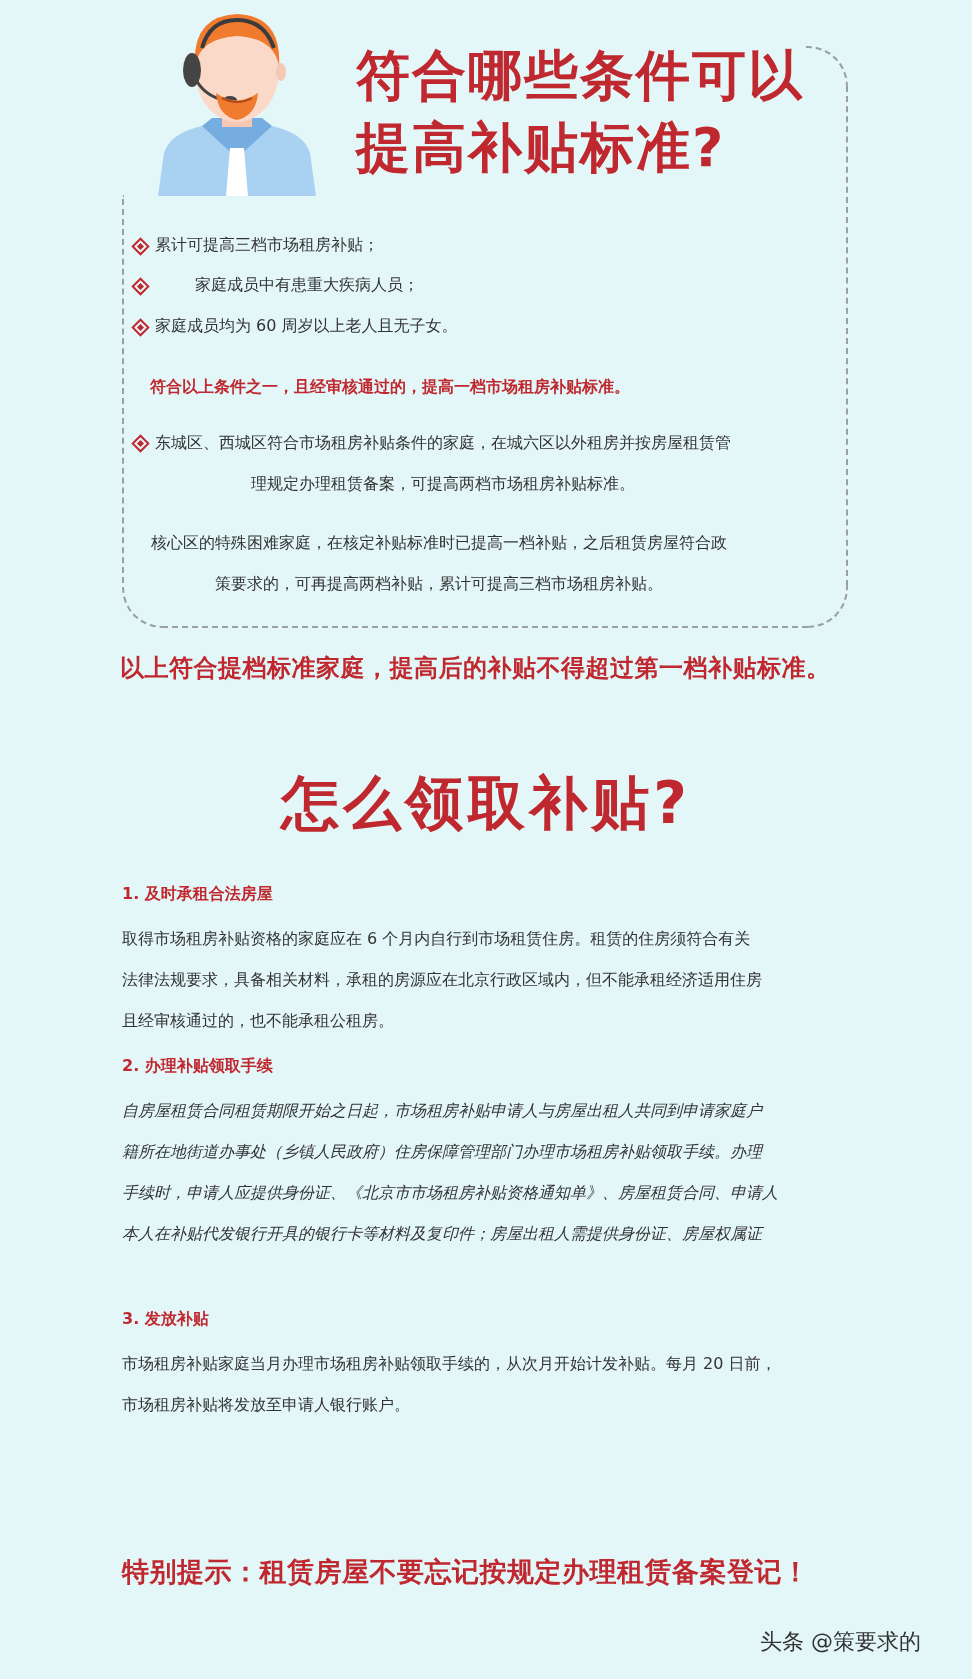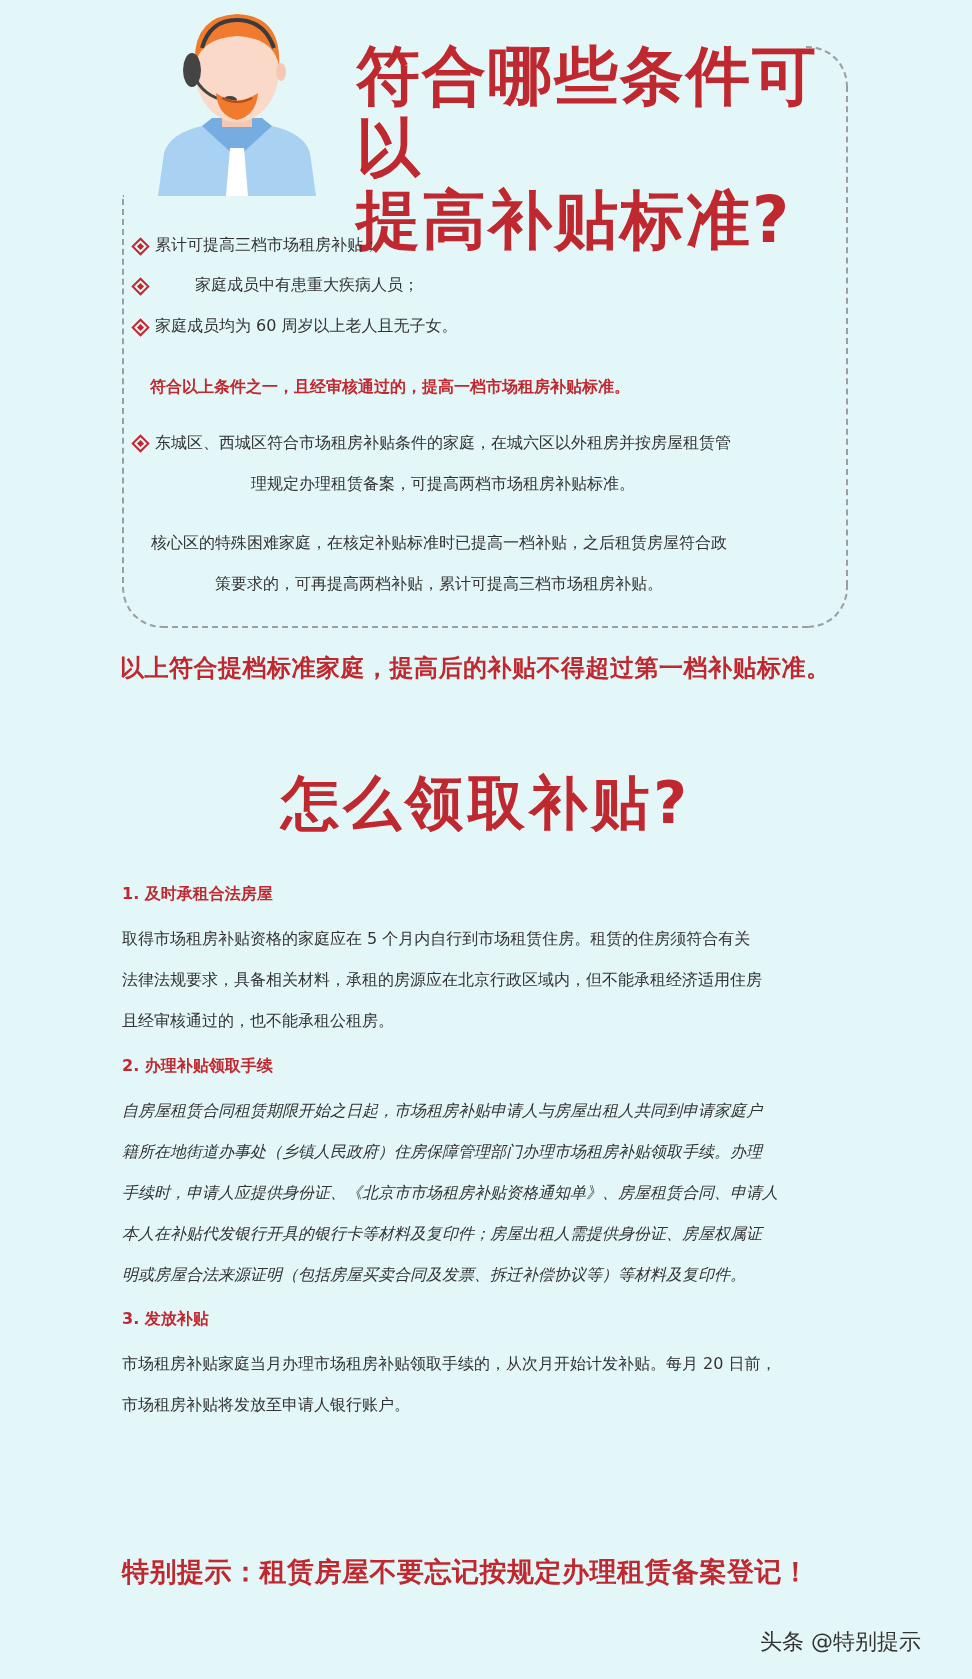--- a/index.html
+++ b/index.html
@@ -16,21 +16,21 @@
     border-left:2px dashed #9a9fa3; border-bottom:2px dashed #9a9fa3;
     border-bottom-left-radius:40px; box-sizing:border-box;
   }
   .card-top {
     position:absolute; left:806px; top:46px; width:42px; height:42px;
     border-top:2px dashed #9a9fa3; border-right:2px dashed #9a9fa3;
     border-top-right-radius:40px; box-sizing:border-box;
   }
   .title1 {
     position:absolute; left:356px; top:40px; width:480px;
-    font-size:64px; font-weight:bold; line-height:72px; letter-spacing:2px;
+    font-size:54px; font-weight:bold; line-height:72px; letter-spacing:2px;
   }
   .bullet {
     position:absolute; left:132px; font-size:16px; line-height:24px; color:#333;
     display:flex; align-items:flex-start;
   }
   .diamond {
     display:inline-block; width:9px; height:9px; margin:7px 8px 0 2px;
     border:2px solid #c0282f; transform:rotate(45deg); position:relative; flex-shrink:0;
   }
   .diamond::after {
@@ -104,35 +104,34 @@
   <div>核心区的特殊困难家庭，在核定补贴标准时已提高一档补贴，之后租赁房屋符合政</div>
   <div>策要求的，可再提高两档补贴，累计可提高三档市场租房补贴。</div>
 </div>
 
 <div class="big-note red">以上符合提档标准家庭，提高后的补贴不得超过第一档补贴标准。</div>
 
 <div class="title2 red">怎么领取补贴?</div>
 
 <div class="sec-head red" style="top:884px;">1. 及时承租合法房屋</div>
 <div class="sec-body" style="top:918px;">
-  <div>取得市场租房补贴资格的家庭应在  5  个月内自行到市场租赁住房。租赁的住房须符合有关</div>
+  <div>取得市场租房补贴资格的家庭应在  6  个月内自行到市场租赁住房。租赁的住房须符合有关</div>
   <div>法律法规要求，具备相关材料，承租的房源应在北京行政区域内，但不能承租经济适用住房</div>
   <div>且经审核通过的，也不能承租公租房。</div>
 </div>
 
 <div class="sec-head red" style="top:1056px;">2. 办理补贴领取手续</div>
 <div class="sec-body" style="top:1090px;font-style:italic;">
   <div>自房屋租赁合同租赁期限开始之日起，市场租房补贴申请人与房屋出租人共同到申请家庭户</div>
   <div>籍所在地街道办事处（乡镇人民政府）住房保障管理部门办理市场租房补贴领取手续。办理</div>
   <div>手续时，申请人应提供身份证、《北京市市场租房补贴资格通知单》、房屋租赁合同、申请人</div>
   <div>本人在补贴代发银行开具的银行卡等材料及复印件；房屋出租人需提供身份证、房屋权属证</div>
-  <div>明或房屋合法来源证明（包括房屋买卖合同及发票、拆迁补偿协议等）等材料及复印件。</div>
 </div>
 
 <div class="sec-head red" style="top:1309px;">3. 发放补贴</div>
 <div class="sec-body" style="top:1343px;">
   <div>市场租房补贴家庭当月办理市场租房补贴领取手续的，从次月开始计发补贴。每月 20 日前，</div>
   <div>市场租房补贴将发放至申请人银行账户。</div>
 </div>
 
 <div class="tip red">特别提示：租赁房屋不要忘记按规定办理租赁备案登记！</div>
 
-<div class="wm">头条 @特别提示</div>
+<div class="wm">头条 @策要求的</div>
 
 </body></html>

